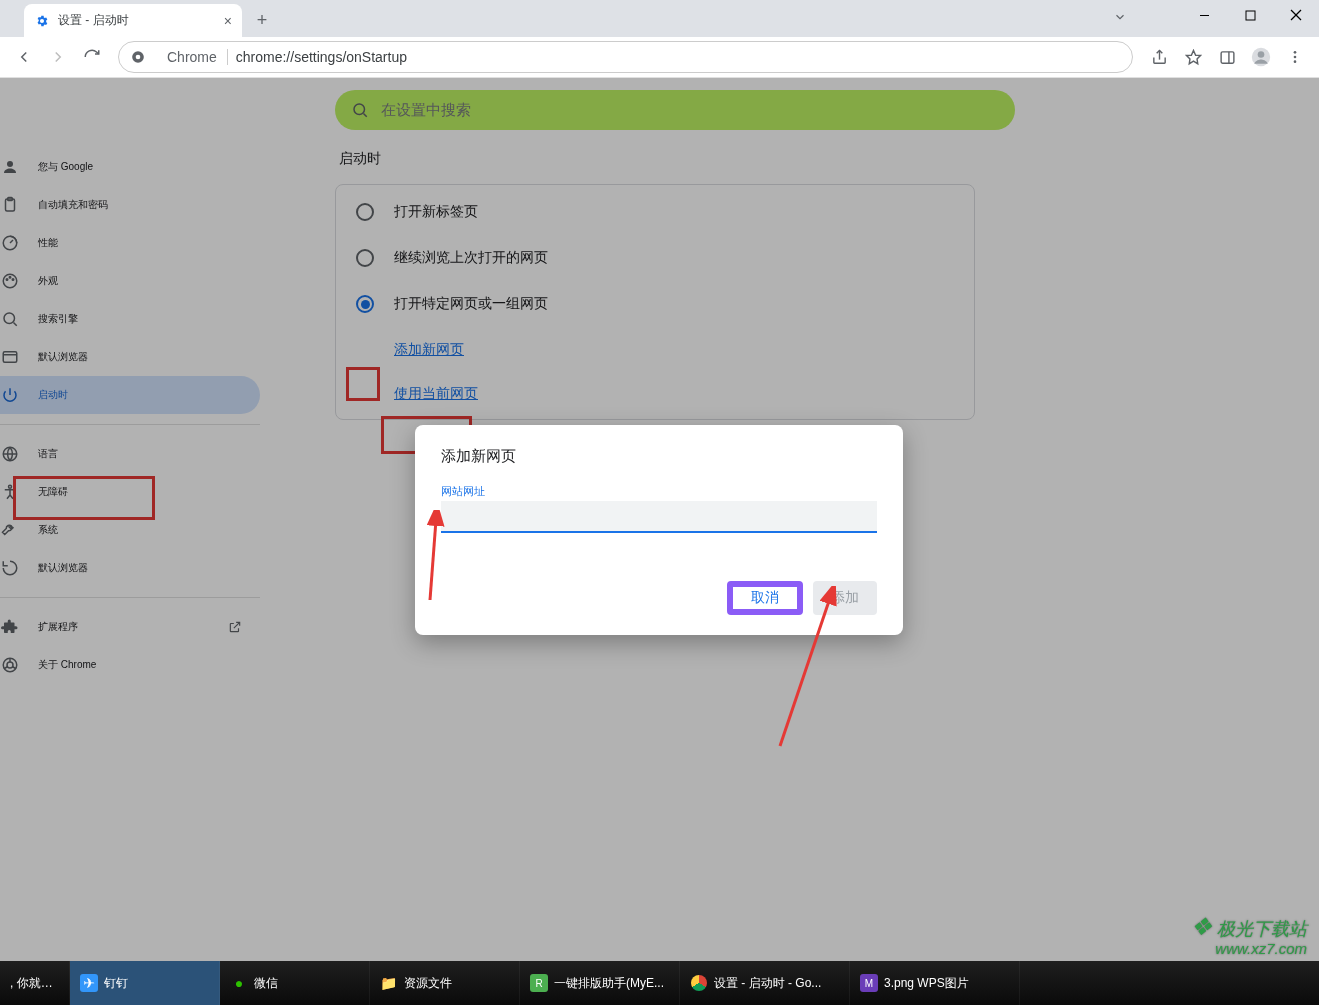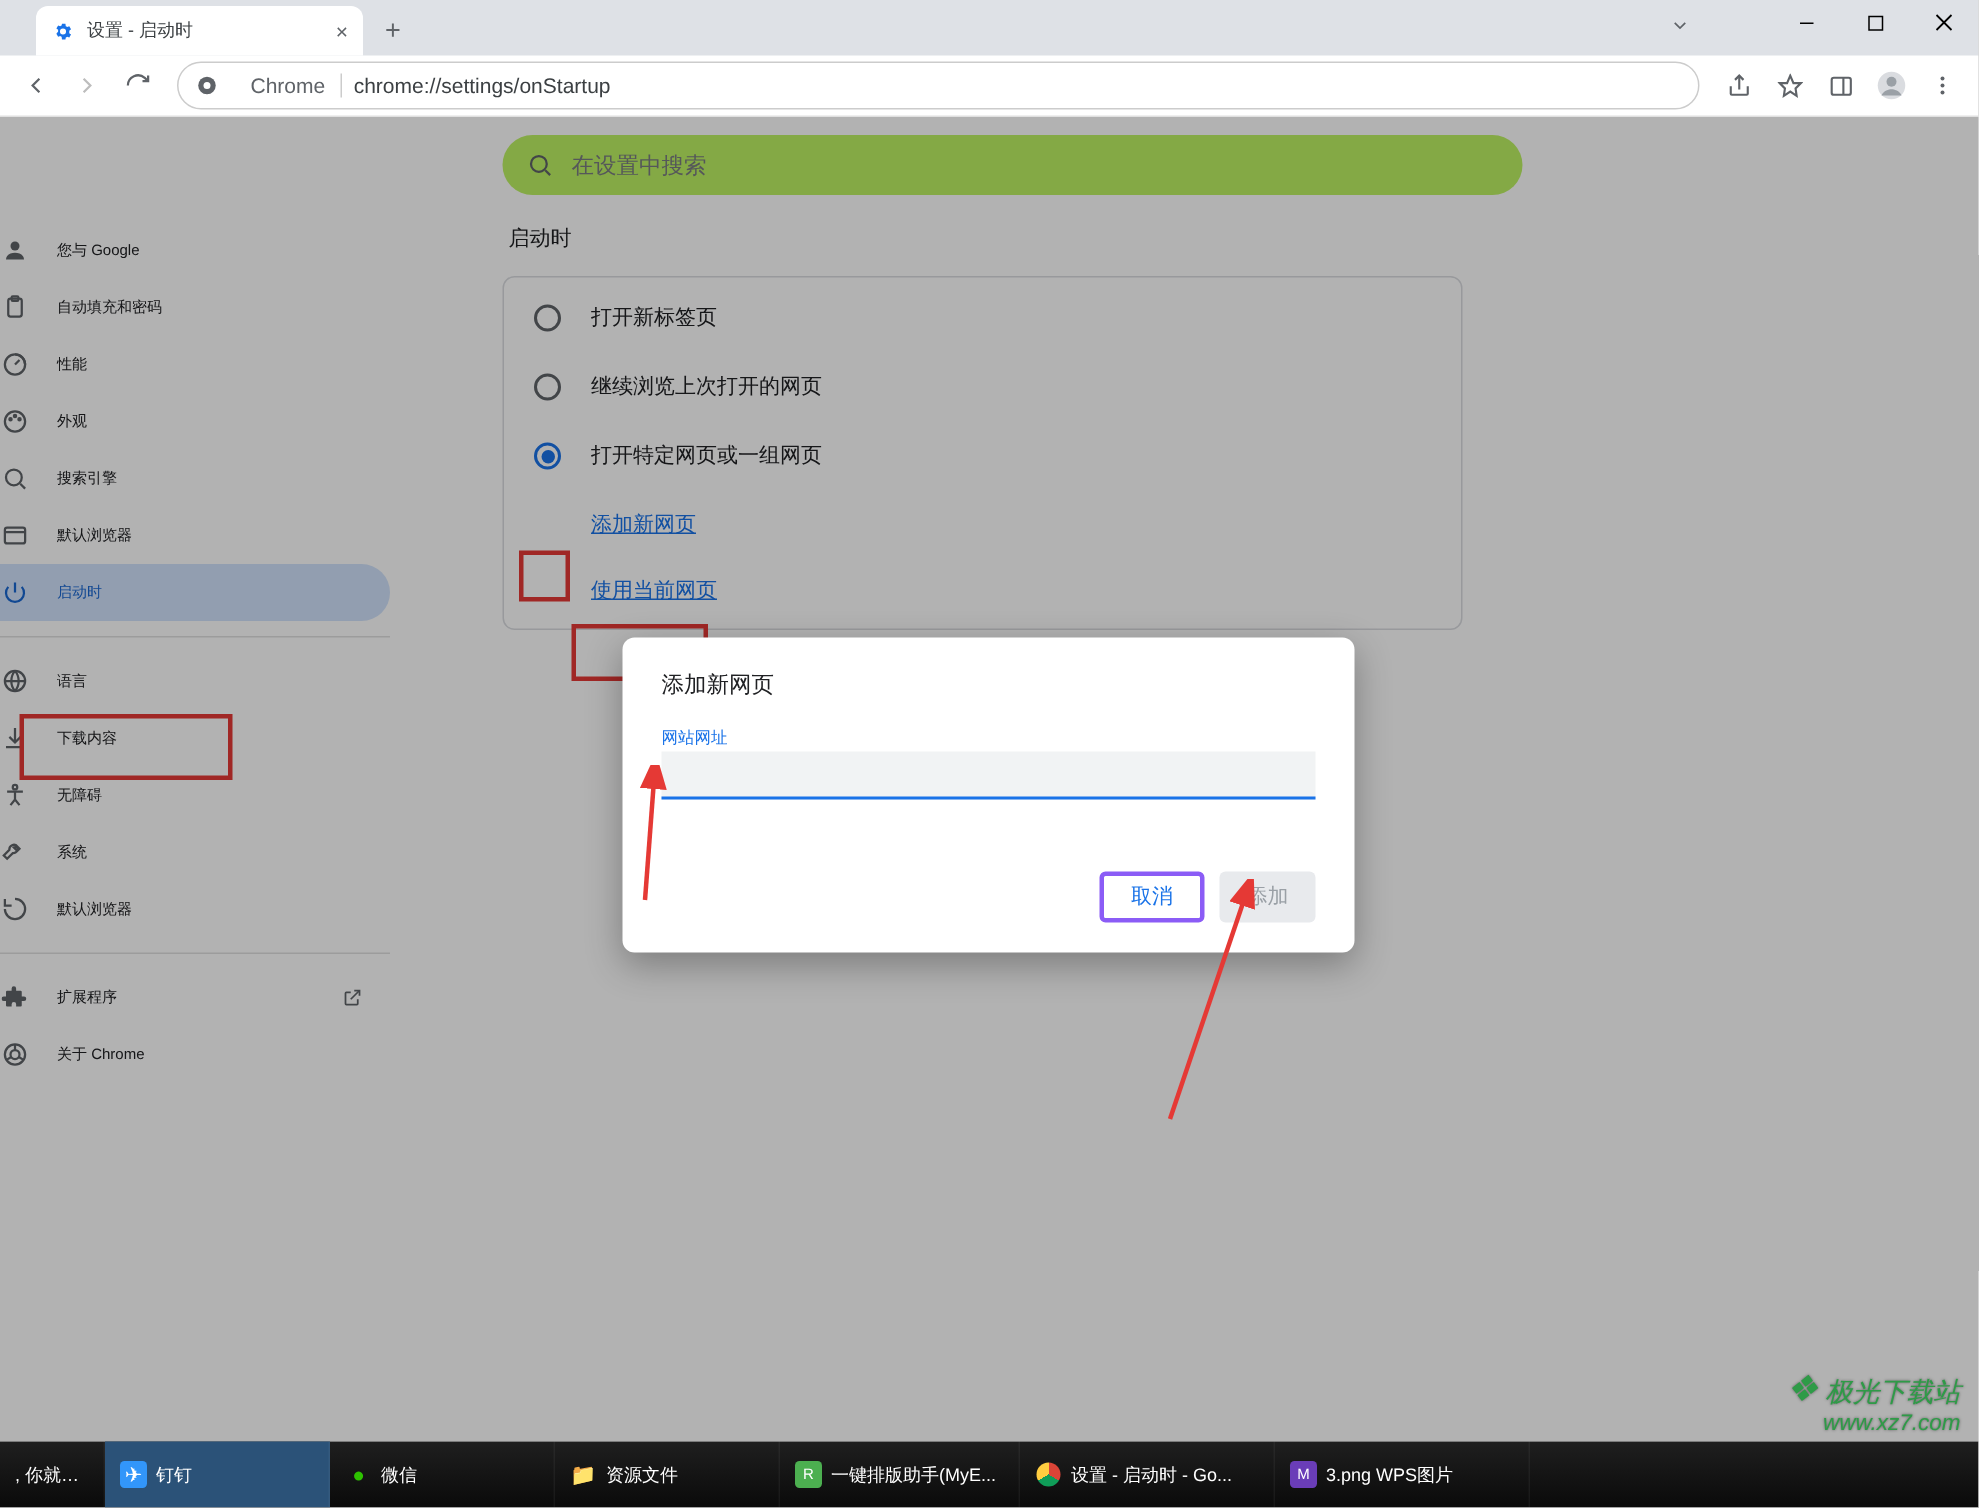--- a/index.html
+++ b/index.html
@@ -54,21 +54,21 @@
 
 
 .redbox { position:absolute; border: 3px solid #e53935; pointer-events:none; }
 
 
 .dialog { position:absolute; left: 415px; top: 425px; width: 488px; background:#fff; border-radius: 8px; box-shadow: 0 8px 24px rgba(0,0,0,0.3); padding: 22px 26px 20px 26px; z-index: 20; }
 .dlg-title { font-size: 15px; color:#202124; margin-bottom: 18px; }
 .dlg-label { font-size: 11px; color:#1a73e8; margin-bottom: 2px; }
 .dlg-input { width: 100%; height: 32px; border: none; border-bottom: 2px solid #1a73e8; background:#f1f3f4; font-size: 14px; padding: 0 6px; outline:none; }
 .dlg-actions { display:flex; justify-content:flex-end; gap: 10px; margin-top: 48px; }
-.dlg-btn { height: 34px; padding: 0 18px; border-radius: 4px; font-size: 14px; cursor:pointer; display:flex; align-items:center; border: 3px solid #8b5cf6; background:#fff; color:#1a73e8; }
+.dlg-btn { height: 34px; padding: 0 18px; border-radius: 4px; font-size: 14px; cursor:pointer; display:flex; align-items:center; border: 6px solid #8b5cf6; background:#fff; color:#1a73e8; }
 .dlg-btn.primary { background:#e8eaed; color:#9aa0a6; border:none; cursor:default; }
 
 
 .arrow { position:absolute; z-index: 30; pointer-events:none; }
 
 
 .taskbar { position:absolute; left:0; right:0; bottom:0; height:44px; background: linear-gradient(#1f1f1f, #0a0a0a); display:flex; align-items:stretch; color:#fff; font-size:12px; }
 .tbitem { display:flex; align-items:center; padding: 0 10px; gap:6px; border-right:1px solid rgba(255,255,255,0.05); cursor:pointer; min-width:0; }
 .tbitem.active { background:#2b5278; }
 .tbicon { width:18px; height:18px; display:flex; align-items:center; justify-content:center; font-size:14px; }
@@ -266,30 +266,20 @@
     <div class="sidedivider"></div>
 
     <div class="sideitem">
         <span class="sicon">
           <svg width="18" height="18" viewBox="0 0 24 24" fill="none" stroke="#5f6368" stroke-width="2">
             <circle cx="12" cy="12" r="9"></circle>
             <path d="M3 12h18M12 3a14 14 0 010 18M12 3a14 14 0 000 18"></path>
           </svg>
         </span>
         <span>语言</span>
-      </div>
-    <div class="sideitem">
-        <span class="sicon">
-          <svg width="18" height="18" viewBox="0 0 24 24" fill="none" stroke="#5f6368" stroke-width="2">
-            <path d="M12 3v12"></path>
-            <polyline points="7 11 12 16 17 11"></polyline>
-            <path d="M4 20h16"></path>
-          </svg>
-        </span>
-        <span>下载内容</span>
       </div>
     <div class="sideitem">
         <span class="sicon">
           <svg width="18" height="18" viewBox="0 0 24 24" fill="none" stroke="#5f6368" stroke-width="2">
             <circle cx="12" cy="5" r="2"></circle>
             <path d="M5 9h14M12 9v7M8 21l4-5 4 5"></path>
           </svg>
         </span>
         <span>无障碍</span>
       </div>

